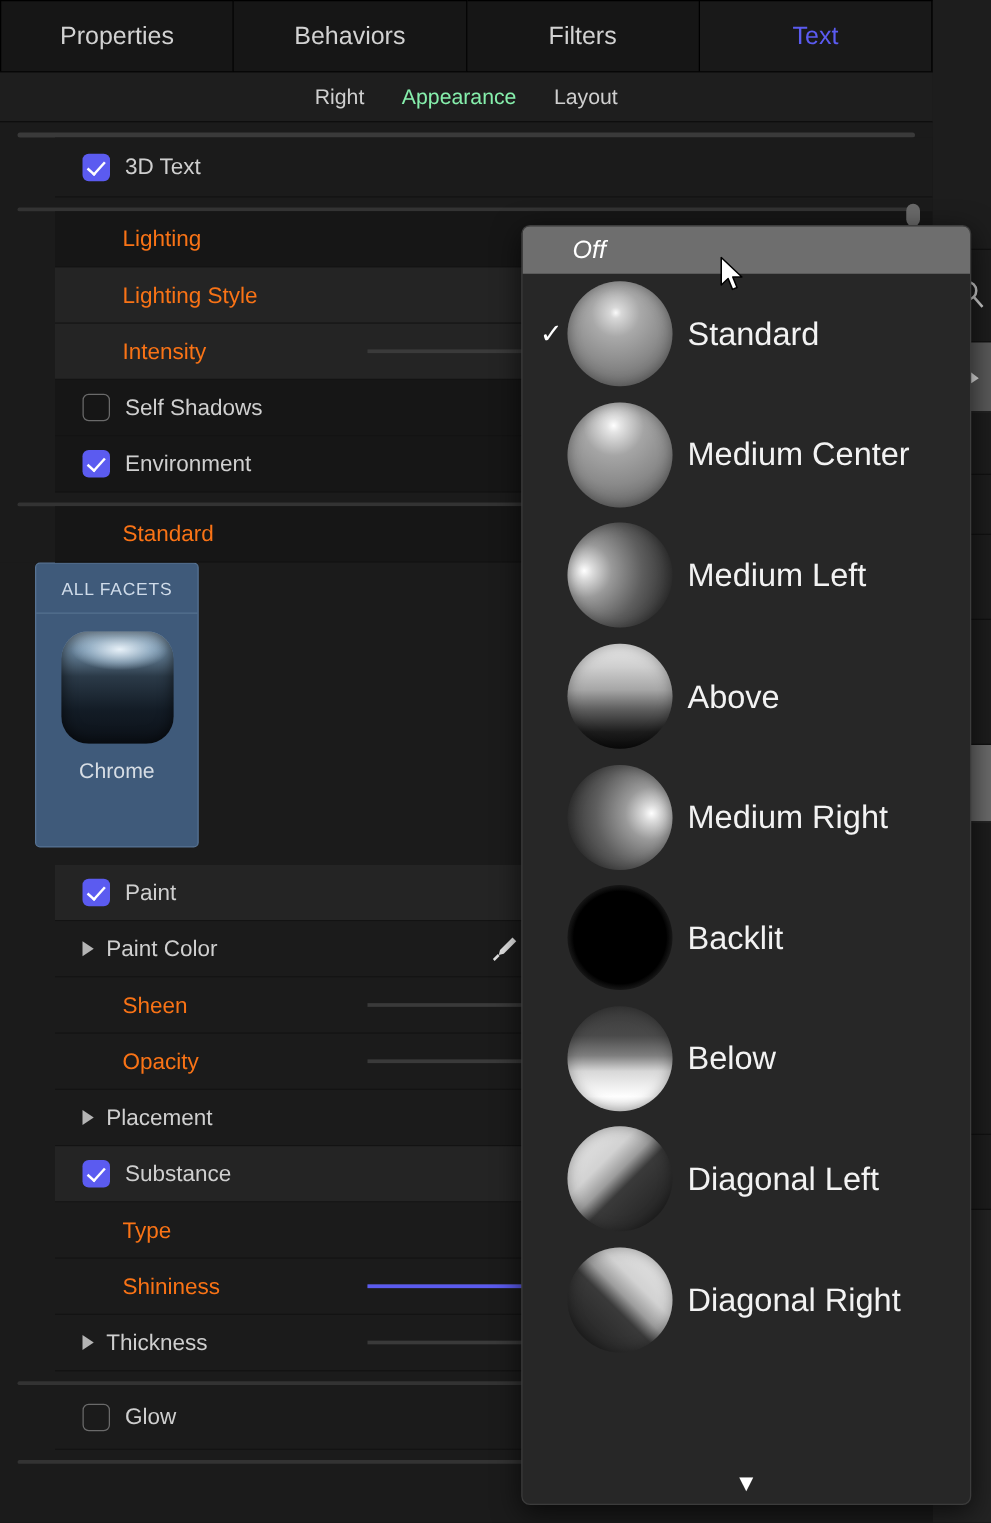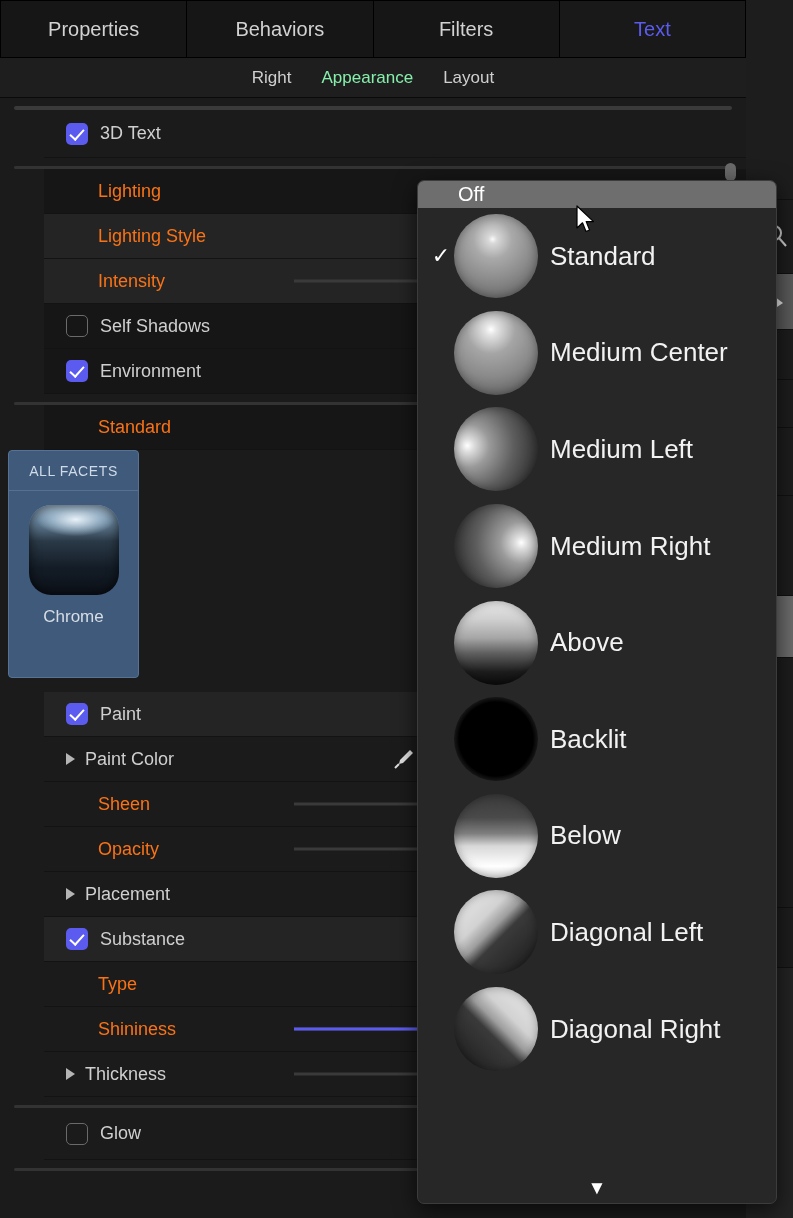--- a/index.html
+++ b/index.html
@@ -73,21 +73,21 @@
     position: absolute; top: -9px; width: 22px; height: 21px; margin-left: -11px;
     background: #9a9a9a;
     clip-path: polygon(0% 0%, 100% 0%, 100% 52%, 50% 100%, 0% 52%);
   }
   .slider .thumb.flat { clip-path: none; border-radius: 3px; width: 11px; margin-left: -5px; height: 20px; top: -8px; }
 
   
   .eyedrop { position: absolute; right: 330px; top: 50%; transform: translateY(-50%); width: 26px; height: 26px; }
 
   
-  .matpane { background: #1b1b1b; padding: 0 0 0 8px; height: 242px; }
+  .matpane { background: #1b1b1b; padding: 0 0 0 28px; height: 242px; }
   .tile {
     width: 131px; height: 228px; background: #3f5a7a; border: 1px solid #577394;
     border-radius: 4px; display: flex; flex-direction: column; align-items: center;
   }
   .tile .cap {
     width: 100%; height: 40px; display: flex; align-items: center; justify-content: center;
     font-size: 14px; letter-spacing: 0.6px; color: #cfdbe9; border-bottom: 1px solid #55718f;
   }
   .swatch {
     width: 90px; height: 90px; margin-top: 14px; border-radius: 22px;
@@ -106,21 +106,21 @@
   .rs-hl { background: #6b6b6b; }
 
   
   .menu {
     position: absolute; left: 417px; top: 180px; width: 360px; height: 1024px;
     background: #272727; border: 1px solid #3c3c3c; border-radius: 7px;
     box-shadow: 0 6px 22px rgba(0,0,0,0.65);
     overflow: hidden;
   }
   .menu-item { display: flex; align-items: center; height: 96.6px; padding-left: 10px; position: relative; }
-  .menu-item.off { height: 27px; background: #6e6e6e; }
+  .menu-item.off { height: 38px; background: #6e6e6e; font-style: italic; }
   .menu-item.off .mlabel { font-size: 20px; color: #ffffff; padding-left: 30px; }
   .check { width: 26px; flex: 0 0 auto; font-size: 22px; color: #fff; text-align: center; }
   .ball { width: 84px; height: 84px; border-radius: 50%; flex: 0 0 auto; margin-right: 12px; }
   .mlabel { font-size: 26px; color: #f2f2f2; white-space: nowrap; }
   .menu-arrow { position: absolute; left: 0; right: 0; bottom: 4px; text-align: center;
                 color: #ffffff; font-size: 19px; }
 
   
   .b-standard  { background: radial-gradient(circle at 46% 30%, #fafafa 0%, #d8d8d8 6%, #a9a9a9 26%, #8e8e8e 52%, #6e6e6e 80%, #4e4e4e 100%); }
   .b-mcenter   { background: radial-gradient(circle at 44% 22%, #ffffff 0%, #e4e4e4 7%, #a5a5a5 30%, #8a8a8a 58%, #666 84%, #3f3f3f 100%); }
@@ -338,28 +338,28 @@
     </div>
 
     <div class="menu-item">
       <span class="check"></span>
       <span class="ball b-mleft"></span>
       <span class="mlabel">Medium Left</span>
     </div>
 
     <div class="menu-item">
       <span class="check"></span>
+      <span class="ball b-above"></span>
+      <span class="mlabel">Above</span>
+    </div>
+
+    <div class="menu-item">
+      <span class="check"></span>
       <span class="ball b-mright"></span>
       <span class="mlabel">Medium Right</span>
-    </div>
-
-    <div class="menu-item">
-      <span class="check"></span>
-      <span class="ball b-above"></span>
-      <span class="mlabel">Above</span>
     </div>
 
     <div class="menu-item">
       <span class="check"></span>
       <span class="ball b-backlit"></span>
       <span class="mlabel">Backlit</span>
     </div>
 
     <div class="menu-item">
       <span class="check"></span>

